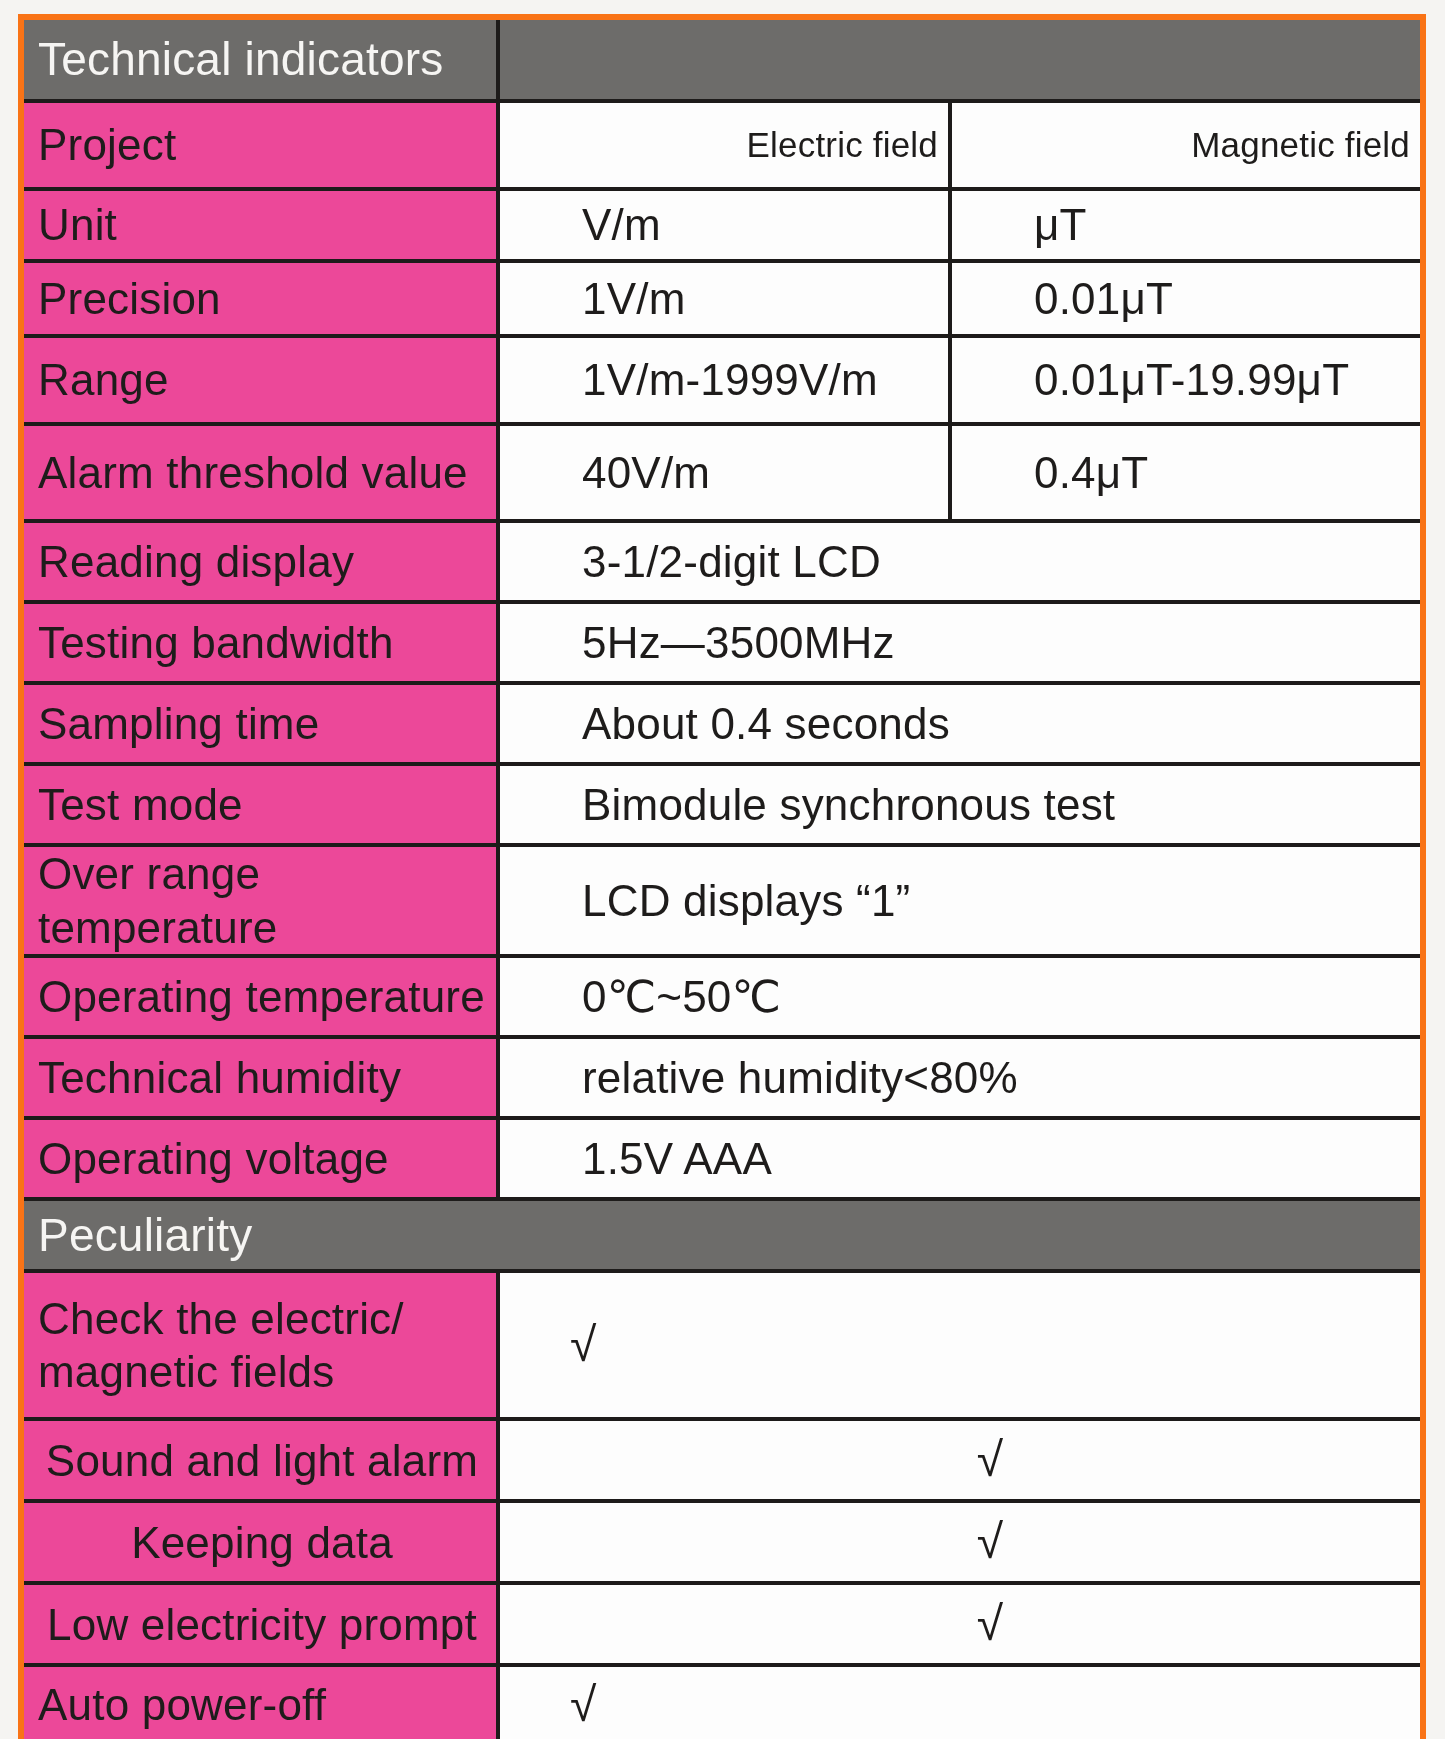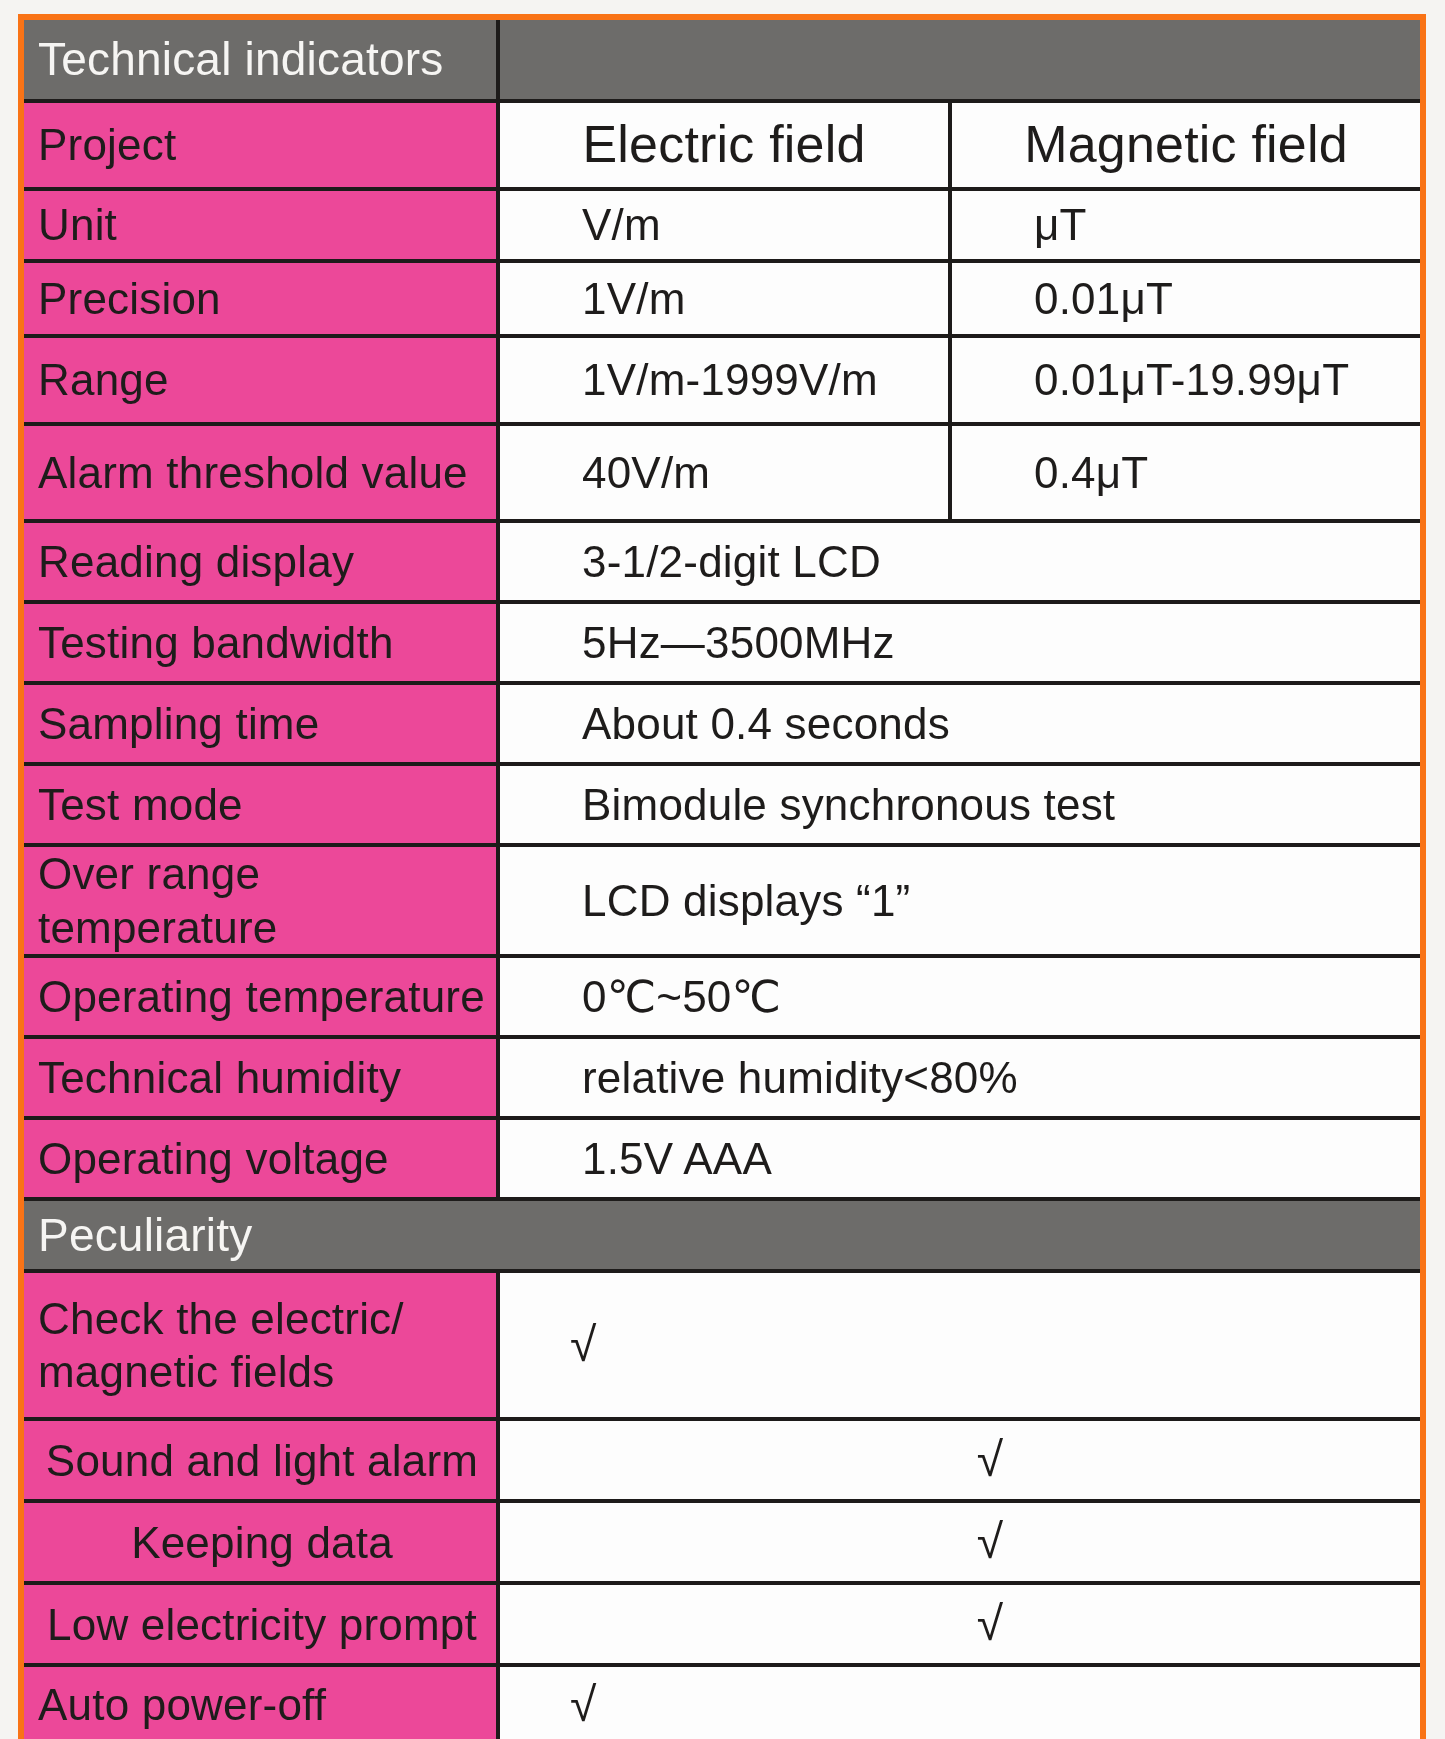--- a/index.html
+++ b/index.html
@@ -32,23 +32,23 @@
   }
   table.spec{border:6px solid #f97316;}
   td.lbl{background:#ec4899;}
   td.val{background:#fdfdfd;padding-left:82px;}
   td.dark{
     background:#6d6c6a;
     color:#f6f5f3;
     font-size:46px;
   }
   td.fieldhead{
-    text-align:center;
+    text-align:right;
     padding-left:10px;
-    font-size:52px;
+    font-size:35px;
   }
   td.check{font-size:48px;padding-left:70px;}
   .pre{white-space:pre-line;}
   tr.r-head{height:84px;}
   tr.r-project{height:88px;}
   tr.r-unit{height:72px;}
   tr.r-precision{height:75px;}
   tr.r-range{height:88px;}
   tr.r-alarm{height:97px;}
   tr.r-span{height:81px;}

